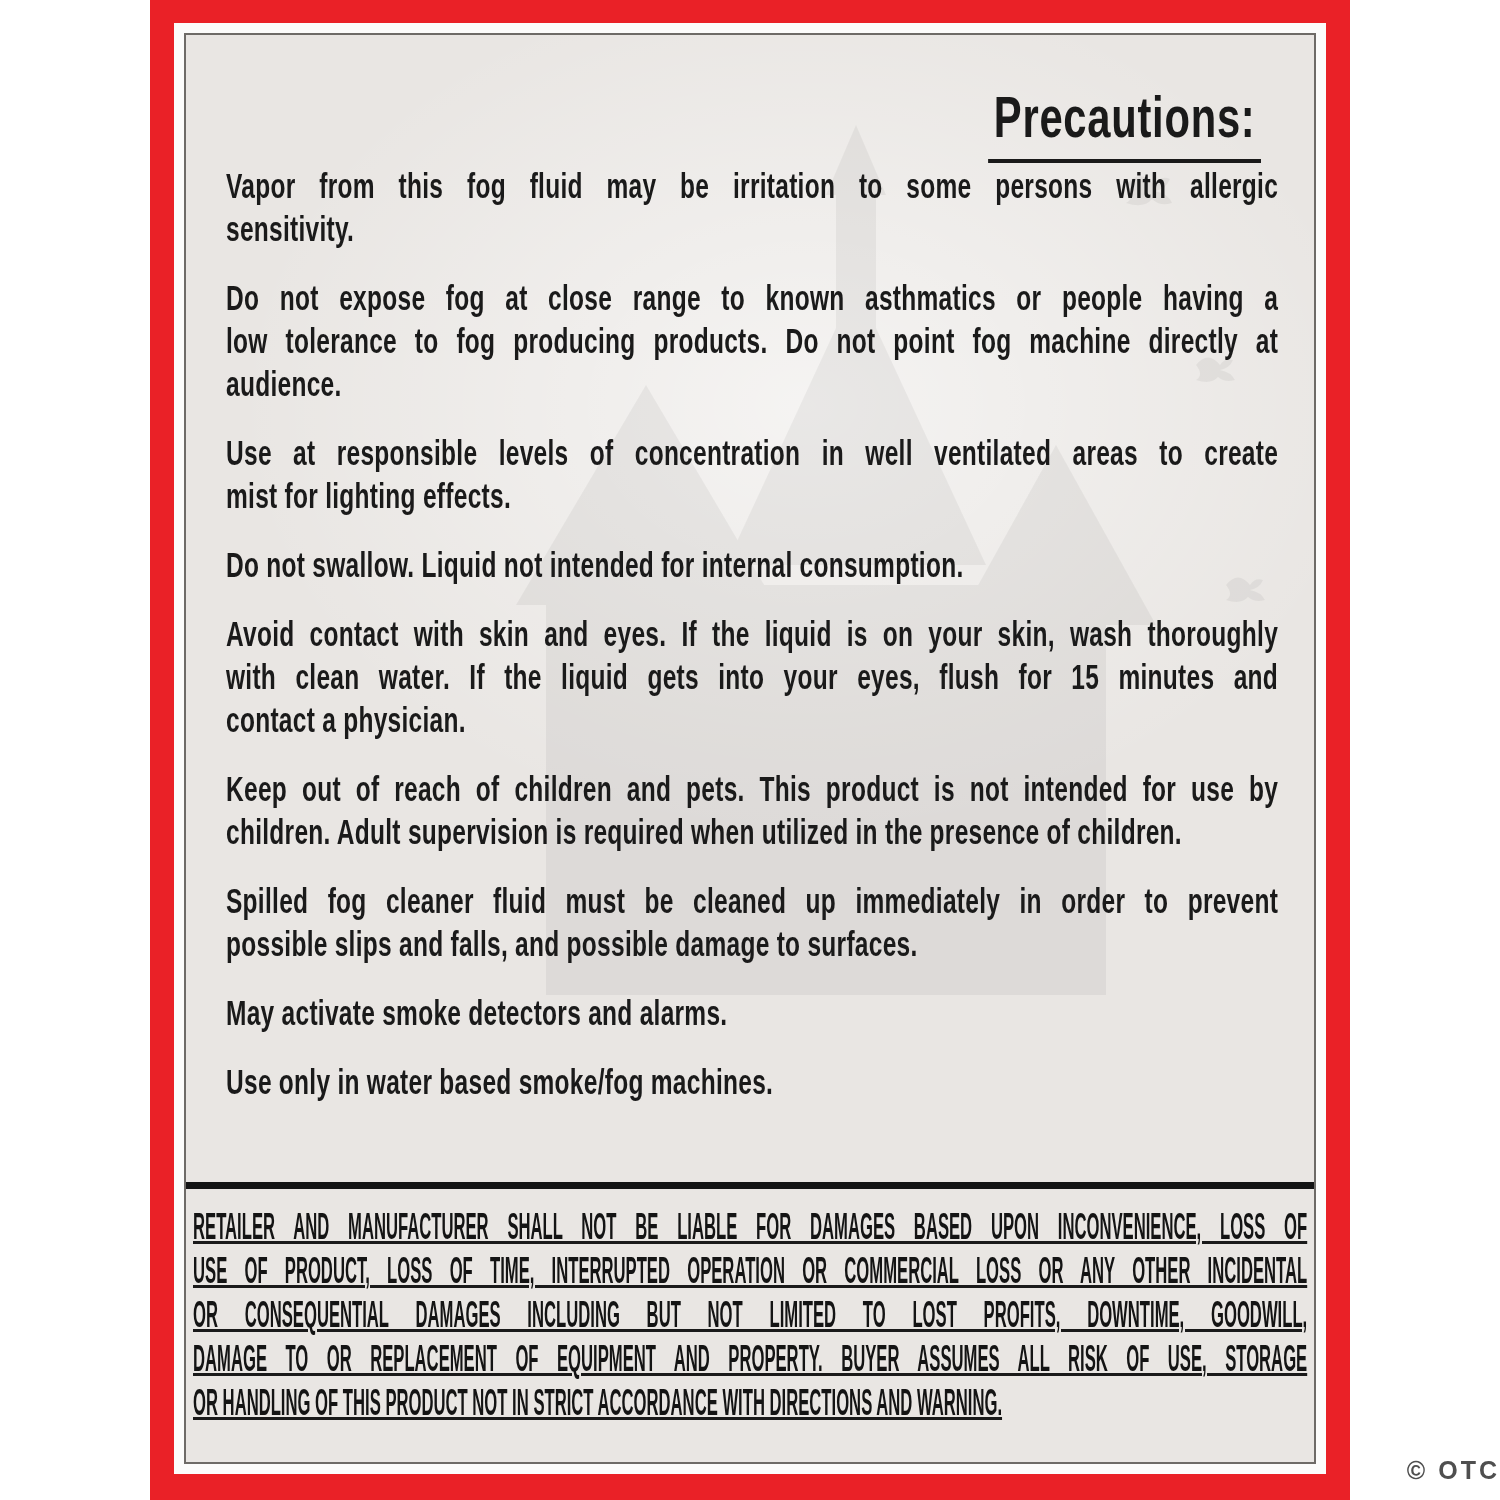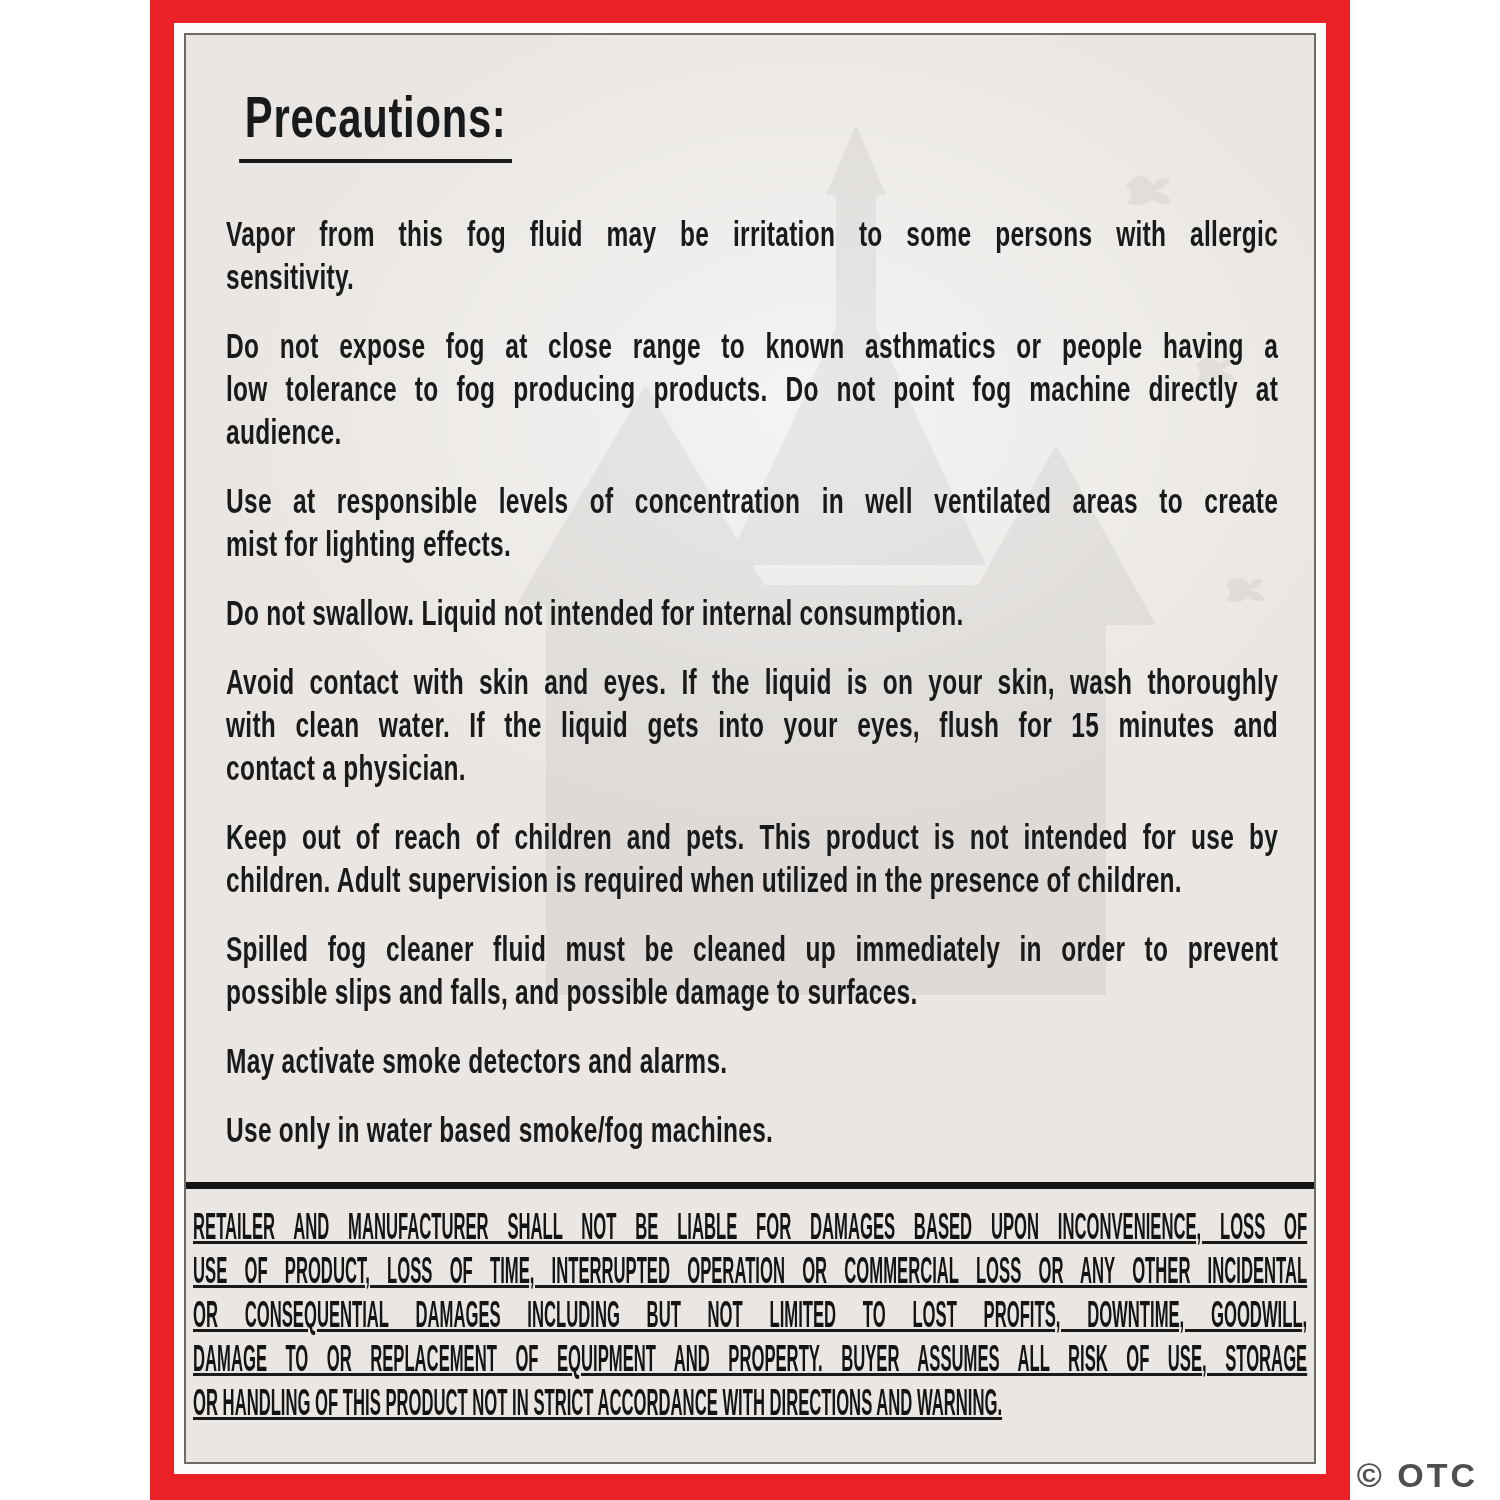--- a/index.html
+++ b/index.html
@@ -28,31 +28,31 @@
       #e9e6e3;
     overflow:hidden;
     color:#1a1a1a;
   }
   
   .wm-art{
     position:absolute;left:240px;top:30px;width:880px;height:1100px;
     opacity:0.055;pointer-events:none;
   }
   
-  .title-row{position:absolute;top:50px;left:0;width:100%;text-align:left;}
+  .title-row{position:absolute;top:50px;left:0;width:100%;text-align:right;}
   .title{
     display:inline-block;
     transform:scaleX(0.72);
     font-size:58px;line-height:1.1;font-weight:bold;
     letter-spacing:1px;
     border-bottom:4px solid #1a1a1a;
     padding:0 8px 10px 8px;
   }
   
-  .body-wrap{position:absolute;top:129px;left:40px;right:36px;margin-top:48px;}
+  .body-wrap{position:absolute;top:129px;left:40px;right:36px;}
   .body-scale{
     width:1503px;
     transform:scaleX(0.70);transform-origin:0 0;
   }
   .para{
     margin:0 0 26px 0;
     font-size:35px;line-height:43px;font-weight:bold;
     letter-spacing:0.4px;
   }
   .line{white-space:nowrap;}
@@ -66,22 +66,22 @@
   
   .disc-wrap{position:absolute;top:1170px;left:7px;right:7px;text-decoration:underline;}
   .disc-scale{
     width:2476px;
     transform:scaleX(0.45);transform-origin:0 0;
     font-size:37px;line-height:44px;font-weight:bold;
     color:#141414;
   }
   
   .copyright{
-    position:absolute;right:22px;top:1456px;
-    font-size:34px;font-weight:bold;color:#4f4f4f;
+    position:absolute;right:0;top:1456px;
+    font-size:25px;font-weight:bold;color:#4f4f4f;
     letter-spacing:3px;
   }
 </style>
 </head>
 <body>
 
 <div class="label-frame">
   <div class="inner-mat">
     <div class="panel">
 

